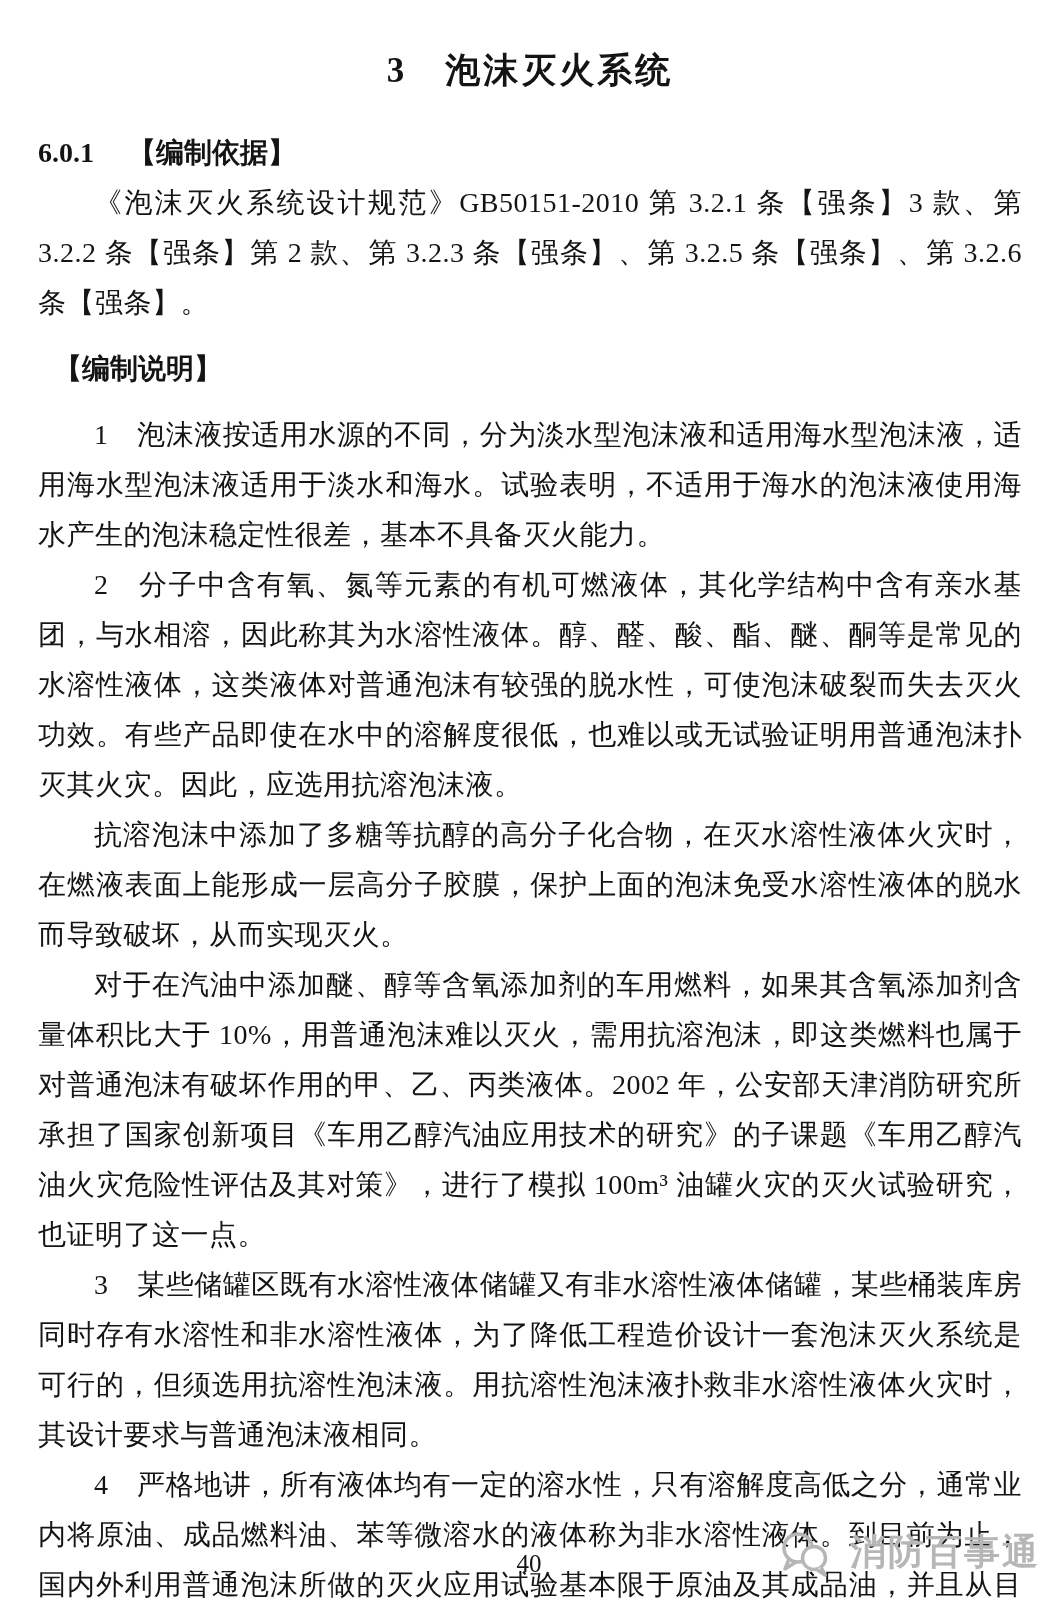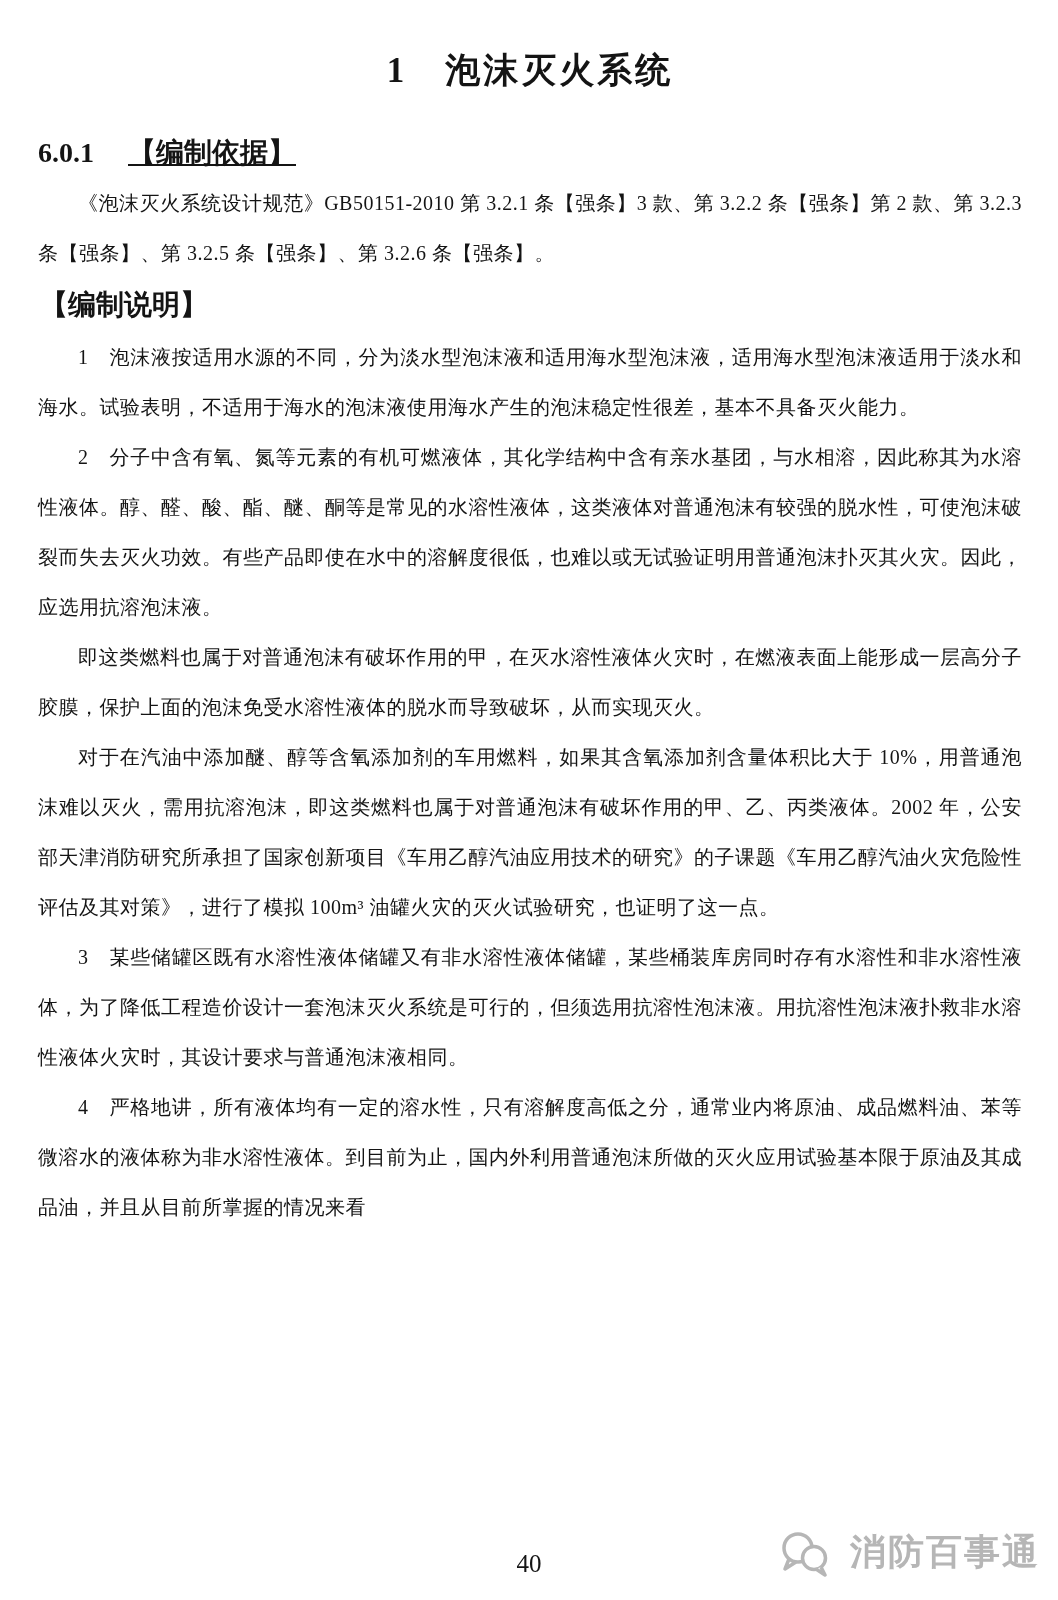--- a/index.html
+++ b/index.html
@@ -28,32 +28,32 @@
     font-weight: bold;
     line-height: 58px;
     letter-spacing: 3px;
   }
   .section-line {
     margin-top: 28px;
     line-height: 50px;
     font-size: 28px;
     font-weight: bold;
   }
-  .section-line .sec-heading { margin-left: 34px; text-decoration: underline; }
+  .section-line .sec-heading { margin-left: 34px; }
   p.body {
     margin: 0;
-    font-size: 20px;
+    font-size: 28px;
     line-height: 50px;
     text-align: justify;
     text-align-last: left;
     text-indent: 2em;
     letter-spacing: 0.5px;
   }
   .subheading {
-    margin: 2px;
+    margin: 16px;
     font-size: 28px;
     line-height: 50px;
     font-weight: bold;
     text-indent: 0;
   }
   .page-number {
     position: absolute;
     left: 0; right: 0;
     top: 1550px;
     text-align: center;
@@ -73,36 +73,36 @@
     letter-spacing: 2px;
     user-select: none;
   }
   .watermark svg { display: block; }
 </style>
 </head>
 <body>
 
 <div class="page">
 
-  <h1 class="doc-title">1　泡沫灭火系统</h1>
+  <h1 class="doc-title">3　泡沫灭火系统</h1>
 
   <div class="section-line">
     <span class="sec-number">6.0.1</span><span class="sec-heading">【编制依据】</span>
   </div>
 
   <p class="body">《泡沫灭火系统设计规范》GB50151-2010 第 3.2.1 条【强条】3 款、第 3.2.2 条【强条】第 2 款、第 3.2.3 条【强条】、第 3.2.5 条【强条】、第 3.2.6 条【强条】。</p>
 
   <div class="subheading">【编制说明】</div>
 
 
   <p class="body">1　泡沫液按适用水源的不同，分为淡水型泡沫液和适用海水型泡沫液，适用海水型泡沫液适用于淡水和海水。试验表明，不适用于海水的泡沫液使用海水产生的泡沫稳定性很差，基本不具备灭火能力。</p>
 
   <p class="body">2　分子中含有氧、氮等元素的有机可燃液体，其化学结构中含有亲水基团，与水相溶，因此称其为水溶性液体。醇、醛、酸、酯、醚、酮等是常见的水溶性液体，这类液体对普通泡沫有较强的脱水性，可使泡沫破裂而失去灭火功效。有些产品即使在水中的溶解度很低，也难以或无试验证明用普通泡沫扑灭其火灾。因此，应选用抗溶泡沫液。</p>
 
-  <p class="body">即这类燃料也属于对普通泡沫有破坏作用的甲，在灭水溶性液体火灾时，在燃液表面上能形成一层高分子胶膜，保护上面的泡沫免受水溶性液体的脱水而导致破坏，从而实现灭火。</p>
+  <p class="body">抗溶泡沫中添加了多糖等抗醇的高分子化合物，在灭水溶性液体火灾时，在燃液表面上能形成一层高分子胶膜，保护上面的泡沫免受水溶性液体的脱水而导致破坏，从而实现灭火。</p>
 
   <p class="body">对于在汽油中添加醚、醇等含氧添加剂的车用燃料，如果其含氧添加剂含量体积比大于 10%，用普通泡沫难以灭火，需用抗溶泡沫，即这类燃料也属于对普通泡沫有破坏作用的甲、乙、丙类液体。2002 年，公安部天津消防研究所承担了国家创新项目《车用乙醇汽油应用技术的研究》的子课题《车用乙醇汽油火灾危险性评估及其对策》，进行了模拟 100m³ 油罐火灾的灭火试验研究，也证明了这一点。</p>
 
   <p class="body">3　某些储罐区既有水溶性液体储罐又有非水溶性液体储罐，某些桶装库房同时存有水溶性和非水溶性液体，为了降低工程造价设计一套泡沫灭火系统是可行的，但须选用抗溶性泡沫液。用抗溶性泡沫液扑救非水溶性液体火灾时，其设计要求与普通泡沫液相同。</p>
 
   <p class="body">4　严格地讲，所有液体均有一定的溶水性，只有溶解度高低之分，通常业内将原油、成品燃料油、苯等微溶水的液体称为非水溶性液体。到目前为止，国内外利用普通泡沫所做的灭火应用试验基本限于原油及其成品油，并且从目前所掌握的情况来看</p>
 
 </div>
 
 <div class="page-number">40</div>

